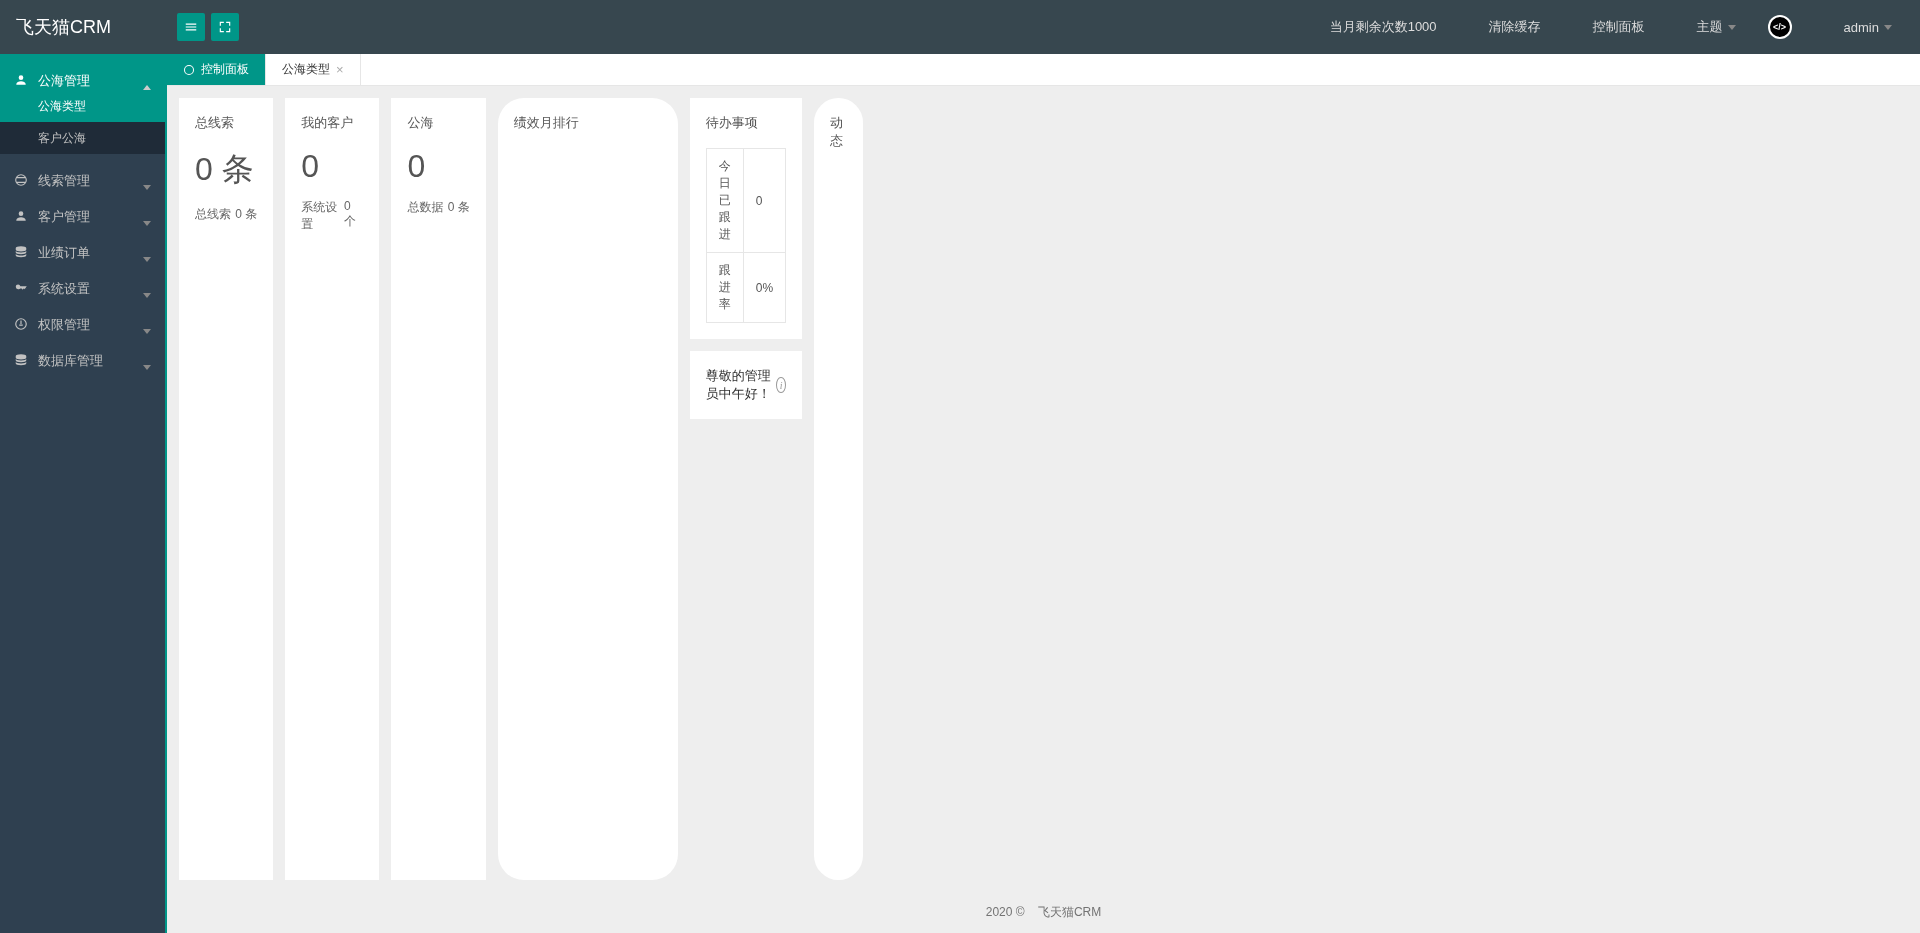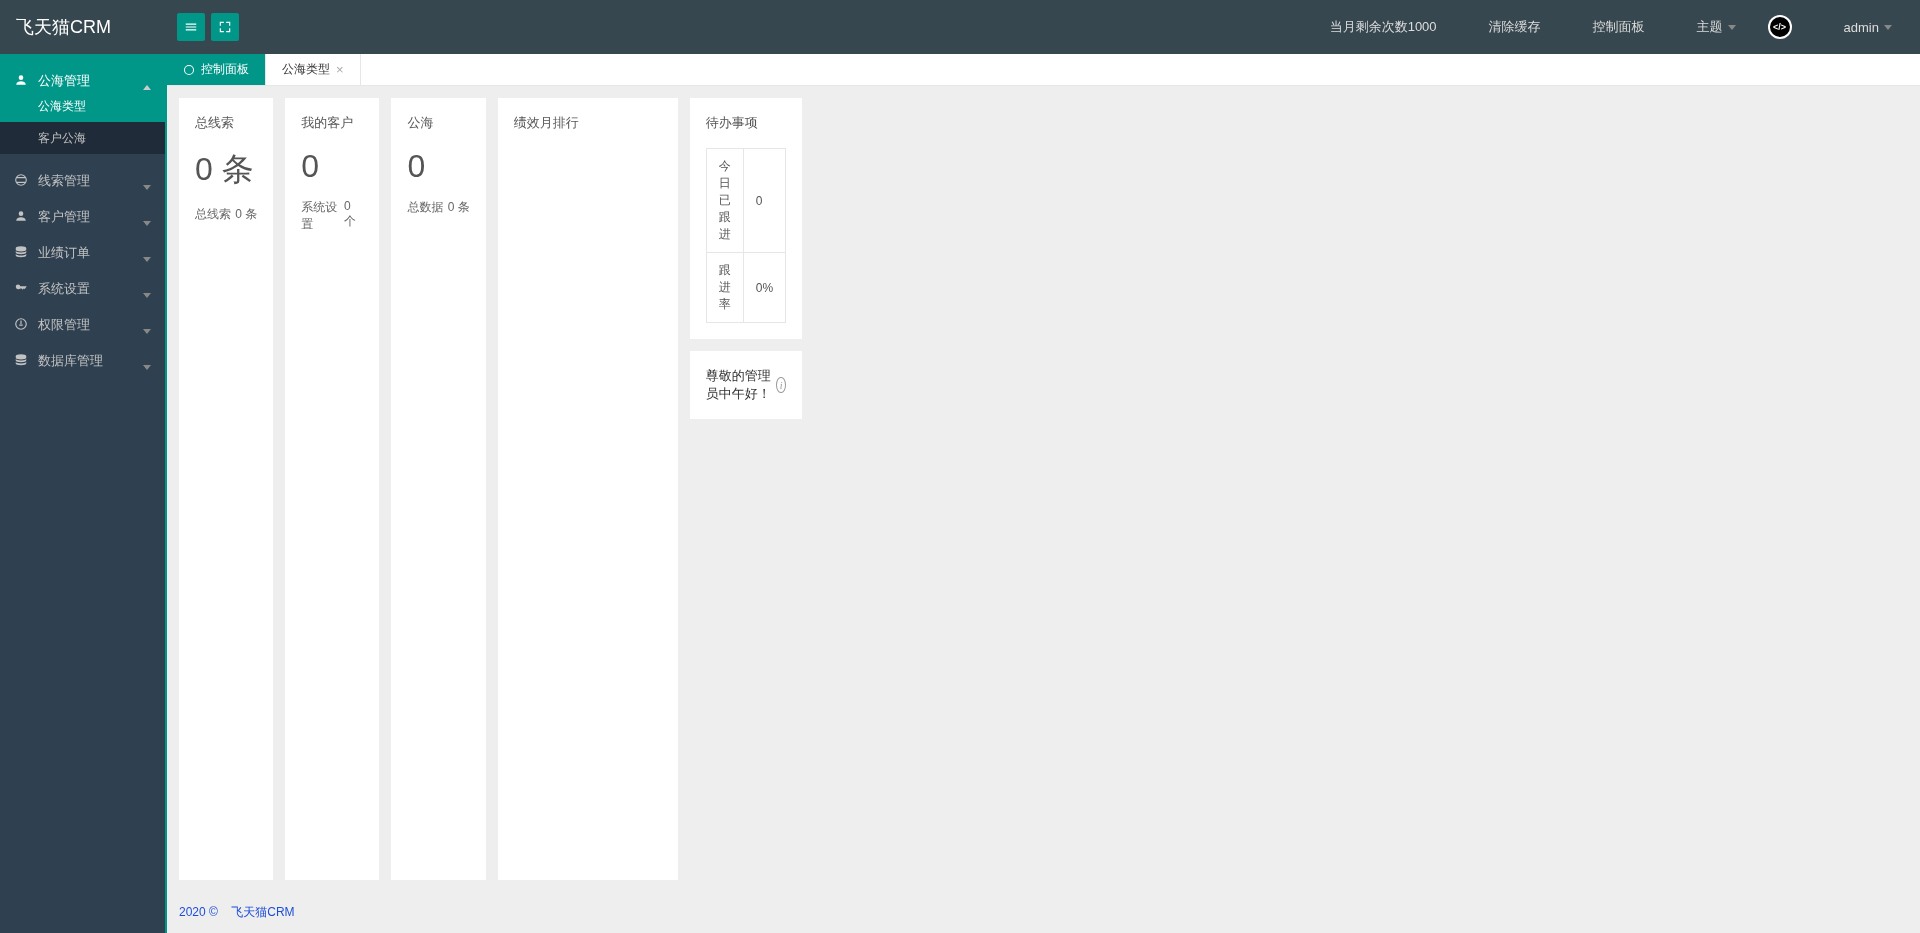--- a/index.html
+++ b/index.html
@@ -28,38 +28,38 @@
 
 
 .main { flex: 1; display: flex; flex-direction: column; border-left: 2px solid #009688; overflow: hidden; }
 .tabs { height: 32px; background: #fff; display: flex; border-bottom: 1px solid #e6e6e6; }
 .tab { padding: 0 16px; display: flex; align-items: center; gap: 6px; font-size: 12px; cursor: pointer; border-right: 1px solid #e6e6e6; }
 .tab.active { background: #009688; color: #fff; }
 .tab .close { color: #aaa; font-size: 13px; }
 
 .content { flex: 1; overflow: auto; padding: 12px; display: flex; flex-direction: row; gap: 12px; }
 .row { display: flex; gap: 12px; }
-.col-lg { flex: 2; }
+.col-lg { flex: 2; border-radius: 26px; }
 .col-sm { flex: 1; border-radius: 29px; }
 
 .card { background: #fff; padding: 16px; }
 .card-title { font-size: 13px; color: #555; margin-bottom: 16px; }
 .big-num { font-size: 32px; color: #555; margin-bottom: 14px; }
 .card-footer { display: flex; justify-content: space-between; font-size: 12px; color: #666; }
 
 .table { width: 100%; border-collapse: collapse; margin-top: 6px; }
 .table th, .table td { border: 1px solid #e6e6e6; padding: 9px 12px; text-align: left; font-size: 12px; font-weight: normal; color: #555; }
 .todo-table { width: 100%; border-collapse: collapse; }
 .todo-table td { border: 1px solid #e6e6e6; padding: 9px 12px; font-size: 12px; color: #555; }
 .todo-table td:first-child { width: 120px; }
 
 .greeting-card { display: flex; justify-content: space-between; align-items: center; }
 .info-icon { width: 16px; height: 16px; border: 1px solid #999; border-radius: 50%; display: flex; align-items: center; justify-content: center; font-size: 10px; color: #999; font-style: italic; font-family: serif; }
 
-.footer { padding: 12px; font-size: 12px; color: #1d4ed8; background: #eee; }
+.footer { text-align: center; padding: 12px; font-size: 12px; color: #737373; background: #eee; }
 
 .icon-svg { width: 14px; height: 14px; fill: currentColor; }
 .caret { width: 0; height: 0; border-left: 4px solid transparent; border-right: 4px solid transparent; border-top: 5px solid #888; display: inline-block; }
 .caret.up { border-top: none; border-bottom: 5px solid #ccc; }
 </style>
 </head>
 <body>
 
 <div class="header">
   <div class="logo">飞天猫CRM</div>
@@ -227,20 +227,26 @@
                 </tbody>
               </table>
           </div>
           <div class="card greeting-card">
             <span>尊敬的管理员中午好！</span>
             <span class="info-icon">i</span>
           </div>
         </div>
       </div>
 
+      <div class="row">
+        <div class="card col-lg" style="min-height:60px">
+          <div class="card-title" style="margin-bottom:0">动态</div>
+        </div>
+        <div class="col-sm"></div>
+      </div>
     </div>
 
     <div class="footer">
       <span>2020 ©</span>&nbsp;&nbsp;&nbsp;
       <span>飞天猫CRM</span>
     </div>
   </div>
 </div>
 
 </body></html>

